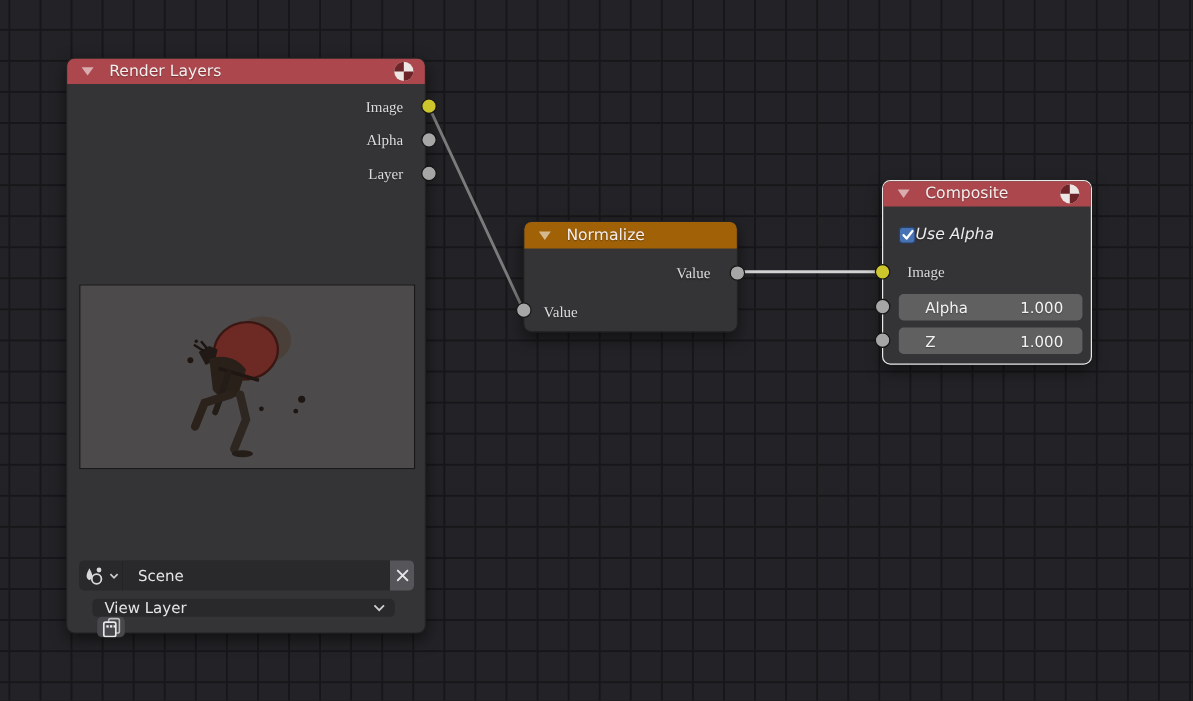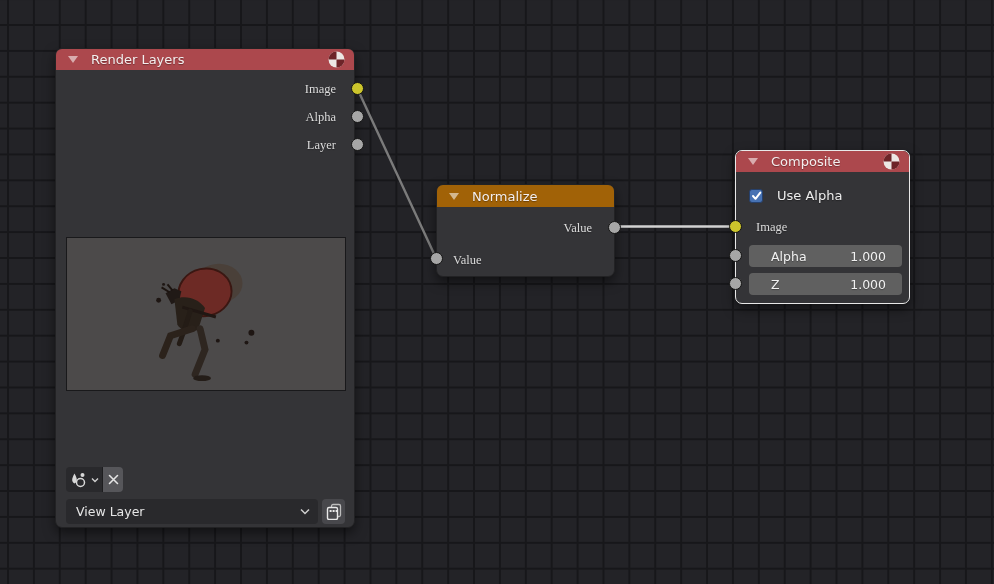--- a/index.html
+++ b/index.html
@@ -44,35 +44,35 @@
   .preview{position:absolute;left:10px;top:188px;width:280px;height:154px;
            border:1px solid #19191b;box-sizing:border-box;background:#4c4a4a;}
   .row{position:absolute;display:flex;align-items:stretch;}
   .scene-row{left:10px;top:418px;width:279px;height:25px;}
   .id-icon-btn{width:36px;background:#29292c;border-radius:4px 0 0 4px;
                border-right:1px solid #1d1d1f;display:flex;align-items:center;justify-content:center;gap:2px;}
   .id-field{flex:1;background:#29292c;display:flex;align-items:center;
             padding-left:12px;font-size:12.5px;color:#e6e6e6;}
   .id-clear{width:20px;background:#56565a;border-radius:0 4px 4px 0;
             display:flex;align-items:center;justify-content:center;}
-  .vl-row{left:10px;top:450px;width:279px;height:25px;}
+  .vl-row{left:21px;top:450px;width:279px;height:25px;flex-direction:column;}
   .vl-select{width:252px;background:#29292c;border-radius:4px;display:flex;align-items:center;
              padding:0 8px 0 10px;font-size:12.5px;color:#e6e6e6;box-sizing:border-box;}
   .vl-select .grow{flex:1;}
   .vl-btn{width:23px;margin-left:4px;background:#48484c;border-radius:4px;
           display:flex;align-items:center;justify-content:center;}
   
   .n-nm{left:436px;top:184px;width:179px;height:93px;}
   .n-nm .node-header{height:22px;background:#a16207;}
   
   .n-cp{left:735px;top:150px;width:175px;height:154px;}
   .checkbox-row{position:absolute;left:13px;top:37px;display:flex;align-items:center;}
   .checkbox{width:14px;height:14px;border-radius:3px;background:#4772b3;
             border:1px solid #26406b;box-sizing:border-box;display:flex;align-items:center;justify-content:center;}
-  .cb-label{margin-left:14px;font-size:13px;color:#ededed;text-shadow:0 1px 1px rgba(0,0,0,.35);}
+  .cb-label{margin-left:0;font-size:13px;color:#ededed;text-shadow:0 1px 1px rgba(0,0,0,.35);font-style:italic;}
   .slider{position:absolute;left:13px;width:153px;height:22px;background:#606060;
           border-radius:4px;display:flex;align-items:center;font-size:12.5px;color:#f2f2f2;
           text-shadow:0 1px 1px rgba(0,0,0,.3);box-sizing:border-box;padding:0 16px 0 22px;}
   .slider .grow{flex:1;}
   .f-alpha{top:94px;}
   .f-z{top:122px;}
 </style>
 </head>
 <body>
 
@@ -131,20 +131,23 @@
       <div class="id-icon-btn">
         <svg width="20" height="16" viewBox="0 0 20 16">
           <path d="M5.5,1.5 C2.8,6.5 2,9.5 5.5,11.5 C9,9.5 8.2,6.5 5.5,1.5 Z" fill="#d8d8d8"></path>
           <circle cx="11.5" cy="10.5" r="4" fill="none" stroke="#d8d8d8" stroke-width="1.5"></circle>
           <circle cx="13.5" cy="3" r="2" fill="#d8d8d8"></circle>
         </svg>
         <svg width="8" height="6" viewBox="0 0 8 6">
           <polyline points="1,1.5 4,4.5 7,1.5" fill="none" stroke="#cfcfcf" stroke-width="1.4"></polyline>
         </svg>
       </div>
+      <div class="id-field">
+        <span>Scene</span>
+      </div>
       <div class="id-clear">
         <svg width="11" height="11" viewBox="0 0 11 11">
           <path d="M1.5,1.5 L9.5,9.5 M9.5,1.5 L1.5,9.5" stroke="#e4e4e4" stroke-width="1.6" stroke-linecap="round"></path>
         </svg>
       </div>
     </div>
 
     <div class="row vl-row">
       <div class="vl-select">
         <span>View Layer</span>

